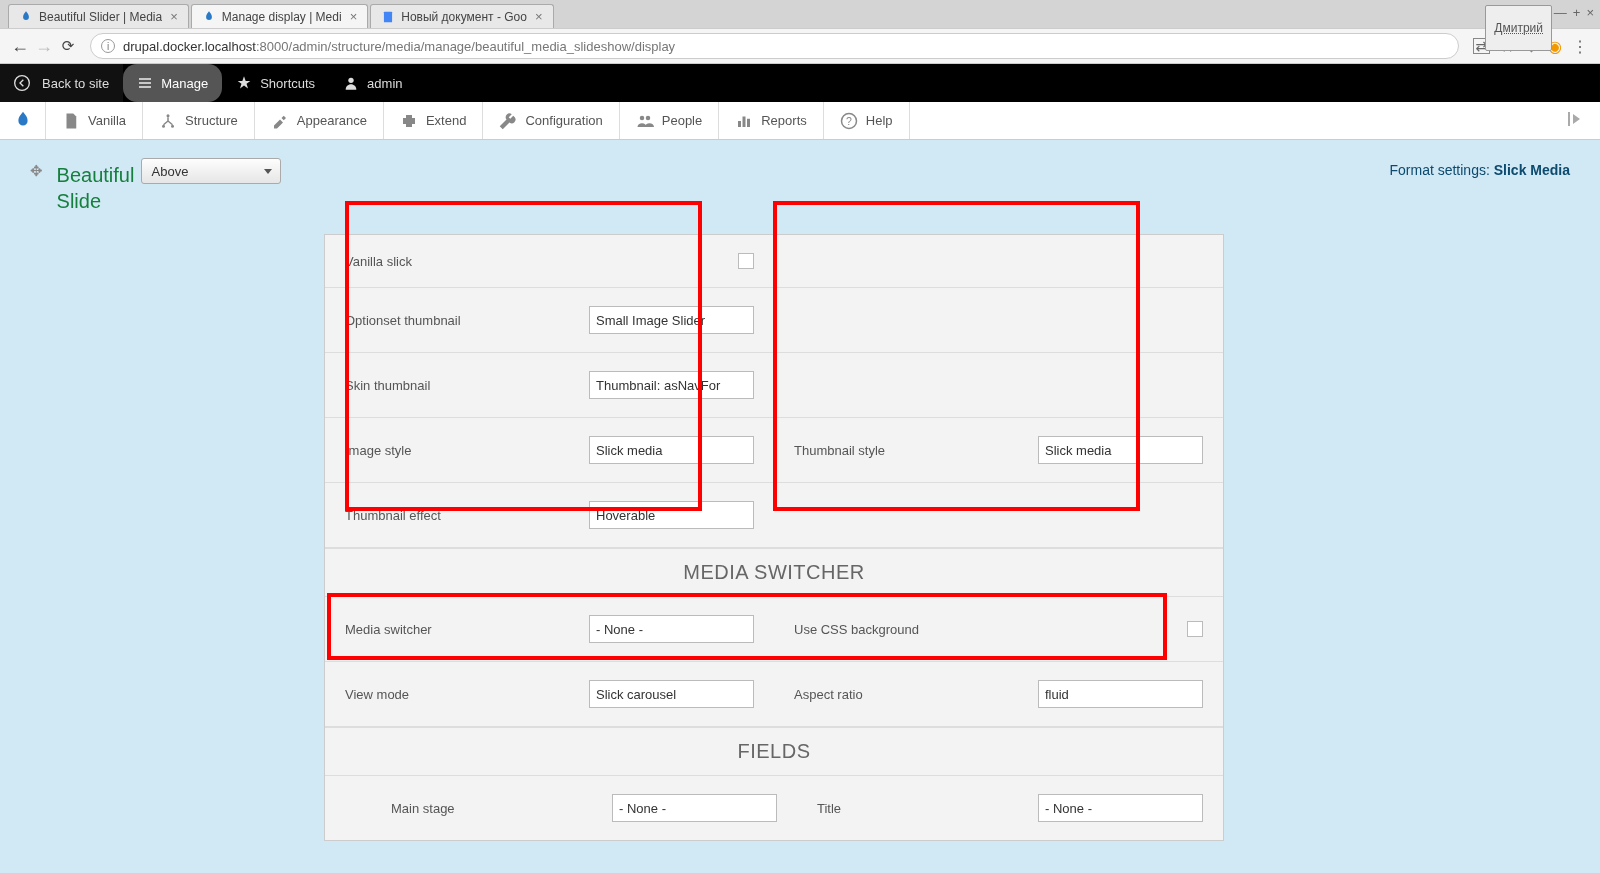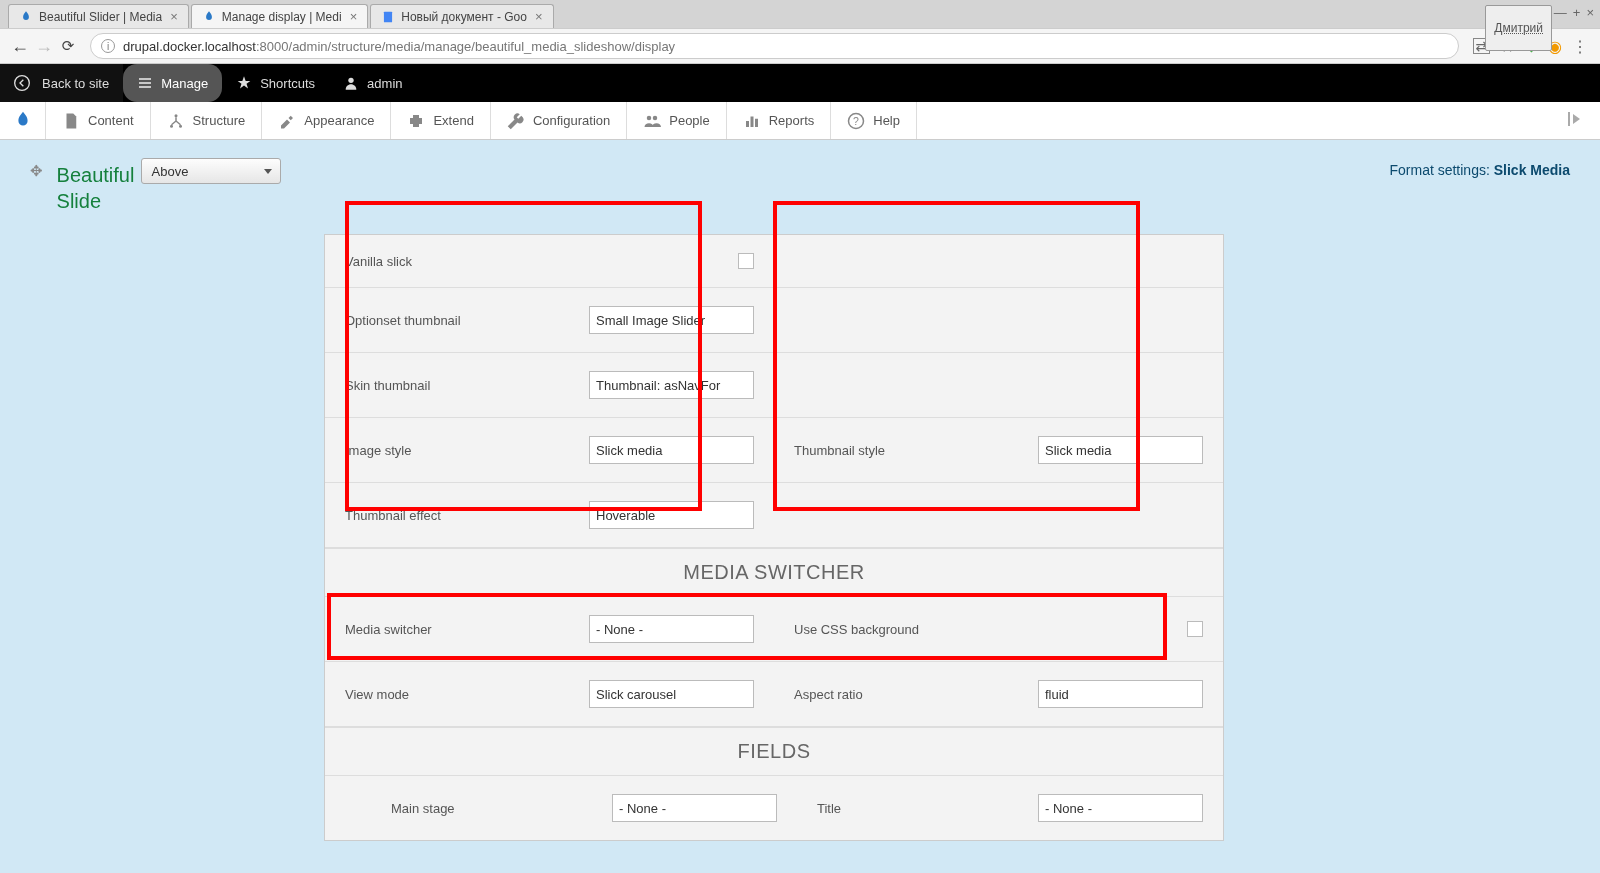--- a/index.html
+++ b/index.html
@@ -163,21 +163,21 @@
 <div class="admin-menu">
   <div class="admin-logo">
     <svg viewBox="0 0 24 24">
         <path d="M12 2C10 5 7 7 7 12a5 5 0 0010 0c0-5-3-7-5-10z"></path>
       </svg>
   </div>
   <div class="admin-item">
     <svg class="icon" viewBox="0 0 24 24">
         <path d="M6 2h9l4 4v16H6z"></path>
       </svg>
-    <span>Content</span>
+    <span>Vanilla</span>
   </div>
   <div class="admin-item">
     <svg class="icon" viewBox="0 0 24 24">
         <circle cx="12" cy="5" r="2"></circle>
         <circle cx="6" cy="19" r="2"></circle>
         <circle cx="18" cy="19" r="2"></circle>
         <path d="M12 7v5M12 12l-6 5M12 12l6 5" stroke="#888" fill="none" stroke-width="2"></path>
       </svg>
     <span>Structure</span>
   </div>

